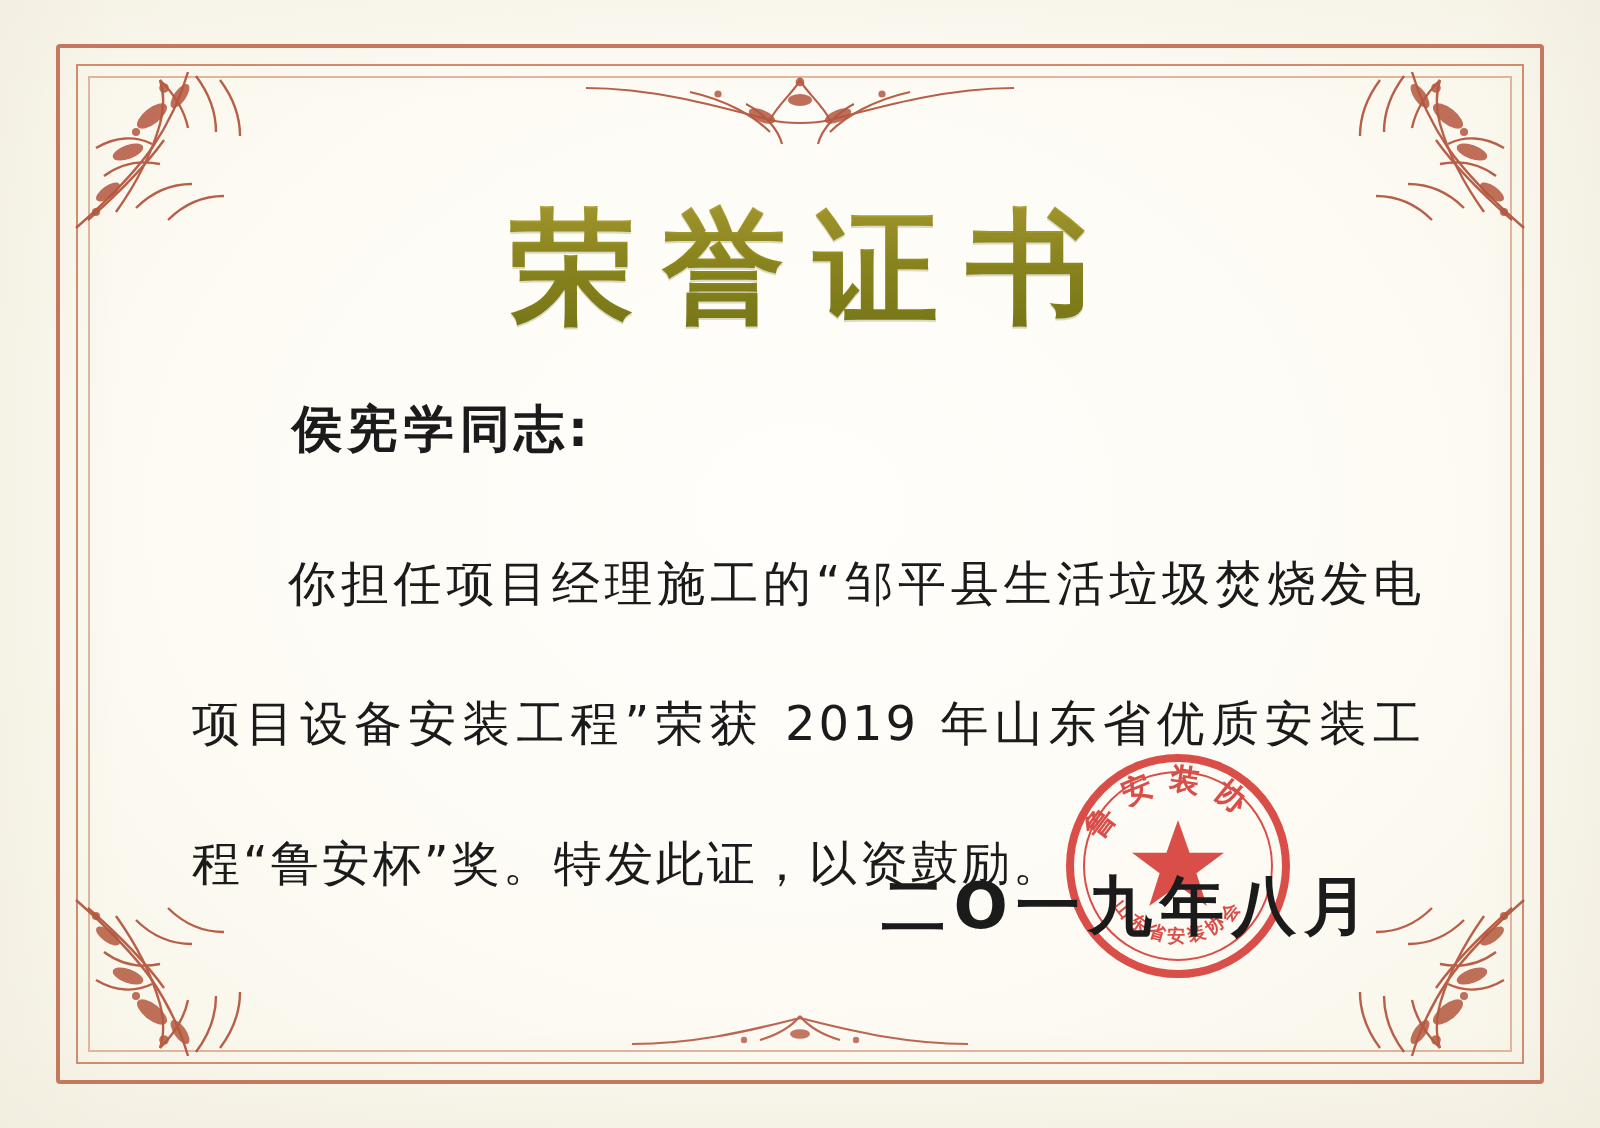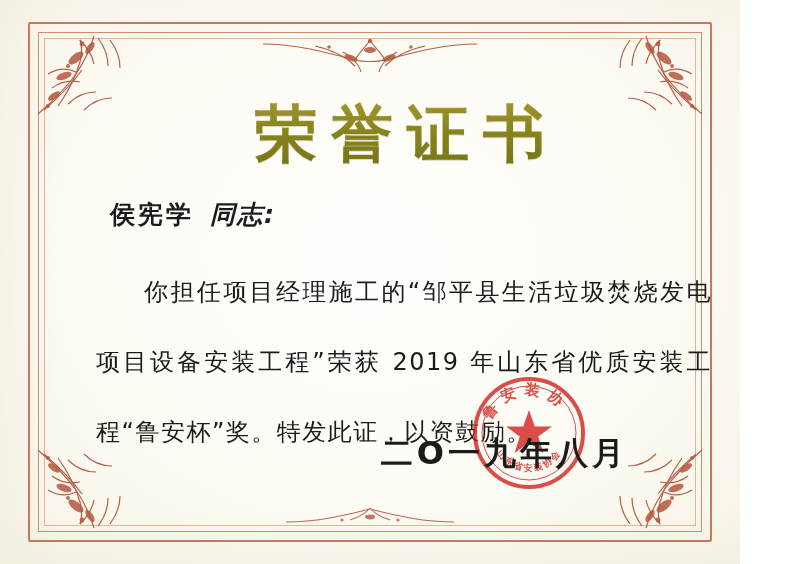--- a/index.html
+++ b/index.html
@@ -8,21 +8,21 @@
   }
   body {
     width: 800px;
     height: 564px;
     background: #ffffff;
     font-family: "Liberation Sans", sans-serif;
     overflow: hidden;
   }
   #certificate {
     position: relative;
-    width: 740px;
+    width: 800px;
     height: 564px;
     background:
       radial-gradient(ellipse at 50% 45%, #fffefb 0%, #fdfbf4 55%, #f7f3e6 100%);
     overflow: hidden;
   }
   
   #paper-vignette {
     position: absolute;
     inset: 0;
     background:
@@ -117,25 +117,24 @@
     font-family: "DejaVu Sans", "Liberation Sans", sans-serif;
   }
   #recipient-line {
     font-size: 25px;
     font-weight: bold;
     letter-spacing: 1px;
     margin: 0 0 26px 14px;
   }
   #recipient-name {
     letter-spacing: 3px;
+    margin-left: 36px;
   }
   #recipient-suffix {
-    margin-left: 16px;
     letter-spacing: 2px;
-    font-style: italic;
   }
   .para {
     font-size: 24px;
     font-weight: normal;
     line-height: 70px;
     letter-spacing: 1.5px;
     text-align: justify;
     text-justify: inter-ideograph;
     text-indent: 48px;
     margin: 0;

